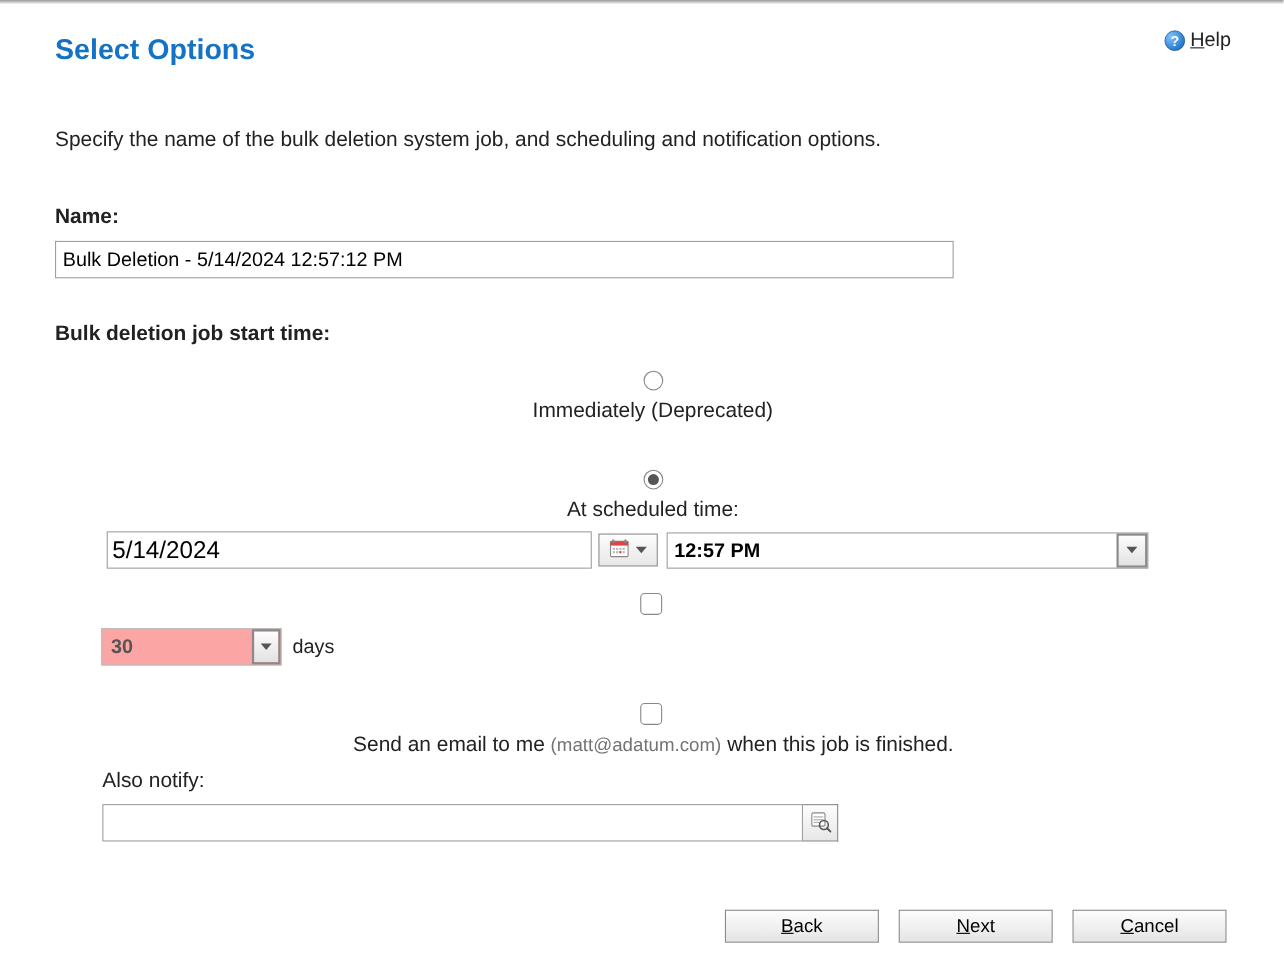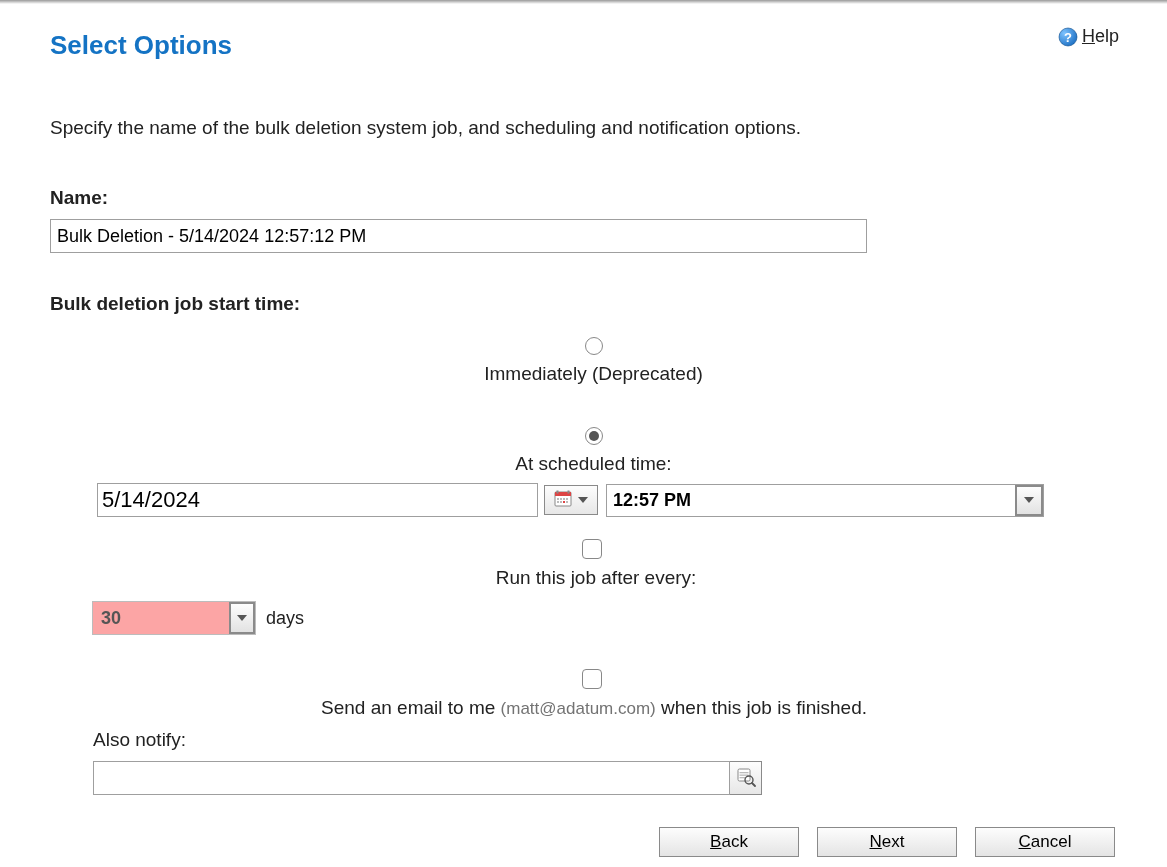--- a/index.html
+++ b/index.html
@@ -282,21 +282,20 @@
     <div class="time-wrap">
       <input class="time-input" type="text" value="12:57 PM" style="">
       <button class="time-btn">
         <span class="chevron-down"></span>
       </button>
     </div>
   </div>
 
   <div class="check-row run-row">
     <span class="custom-check"></span>
-    <span class="run-label">Run this job after every:</span>
   </div>
 
   <div class="interval-row">
     <div class="interval-wrap">
       <input class="interval-input" type="text" disabled="" value="30" style="">
       <button class="interval-btn">
         <span class="chevron-down"></span>
       </button>
     </div>
     <span>days</span>

